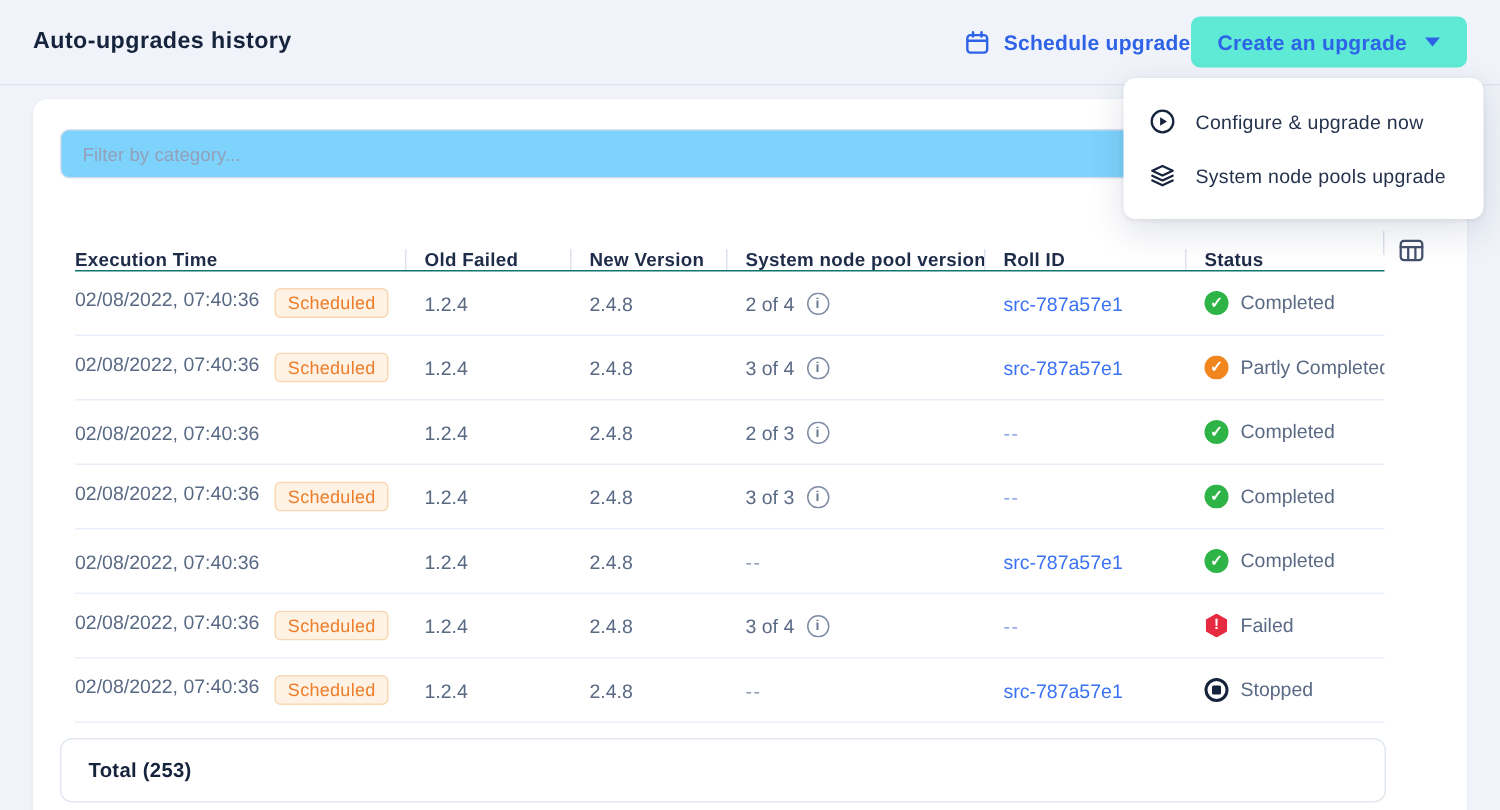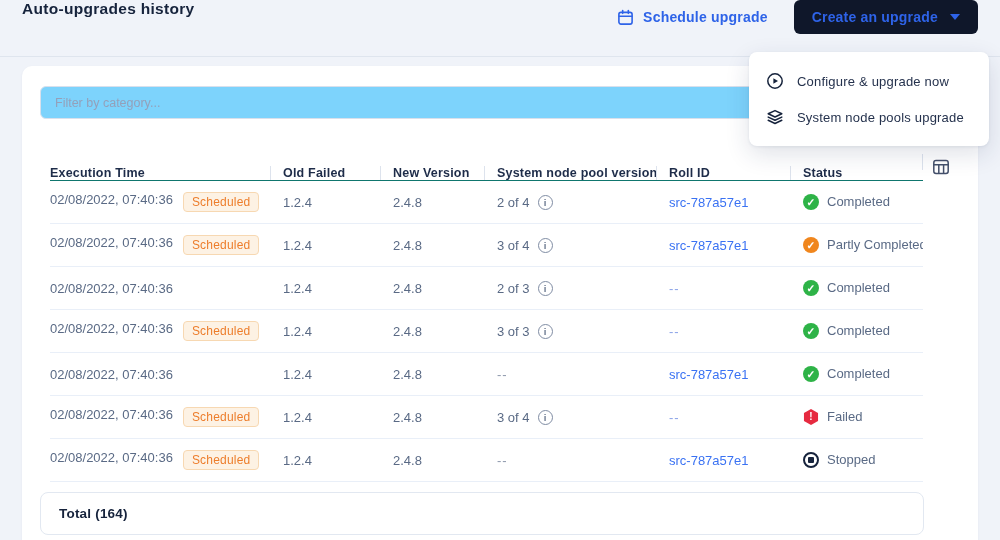--- a/index.html
+++ b/index.html
@@ -6,32 +6,32 @@
   html,body { width:1000px; height:540px; overflow:hidden; }
   body {
     font-family:"Liberation Sans", sans-serif;
     background:#f0f3f9;
     position:relative;
     color:#5a6a85;
   }
 
   
   .topbar {
-    height:57px; display:flex; align-items:flex-start;
+    height:57px; display:flex; align-items:center;
     padding:0 22px; border-bottom:1px solid #dfe5ee;
   }
   .page-title { font-size:15.5px; font-weight:700; color:#16233c; letter-spacing:.3px; }
-  .topbar-right { margin-left:auto; display:flex; align-items:center; gap:26px; }
+  .topbar-right { margin-left:auto; display:flex; align-items:center; }
   .schedule-link {
     display:flex; align-items:center; gap:9px;
     color:#2e63e8; font-size:14px; font-weight:700; cursor:pointer; letter-spacing:.2px;
   }
   .create-btn {
     height:34px; padding:0 18px; border:none; border-radius:6px;
-    background:#0f172a; color:#2e63e8; font-family:inherit;
+    background:#5eead4; color:#2e63e8; font-family:inherit;
     font-size:14px; font-weight:700; letter-spacing:.2px;
     display:flex; align-items:center; gap:12px; cursor:pointer;
   }
   .caret-down {
     width:0; height:0;
     border-left:5px solid transparent; border-right:5px solid transparent;
     border-top:6px solid #2e63e8;
   }
 
   
@@ -369,15 +369,15 @@
     </div>
     <div class="td c-status">
       <span class="status-icon stopped"></span>
       <span class="status-label">Stopped</span>
     </div>
   </div>
 </div>
   </div>
 
   <div class="total-box">
-    <span>Total (164)</span>
+    <span>Total (253)</span>
   </div>
 </div>
 
 </body></html>

